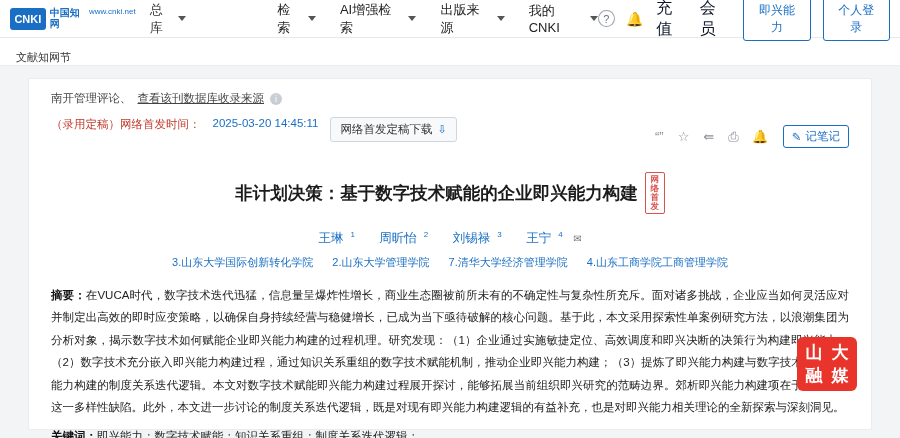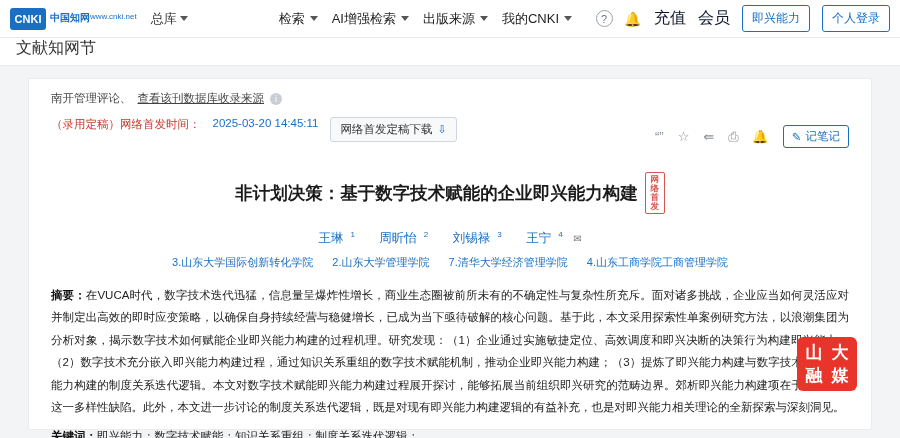--- a/index.html
+++ b/index.html
@@ -31,40 +31,40 @@
     display:flex; align-items:center; justify-content:center;
     letter-spacing: 0px;
   }
   .logo-text { display:flex; line-height:1.05;}
   .logo-cn { font-size: 10px; color:#1a6fc4; font-weight:bold;}
   .logo-url { font-size: 8px; color:#1a6fc4;}
 
   .navsel { display:flex; align-items:center; gap:3px; font-size:13px; color:#333; margin-right:6px;}
   .caret { width:0;height:0;border-left:4px solid transparent;border-right:4px solid transparent;border-top:5px solid #555;display:inline-block;}
 
-  .mainmenu { display:flex; align-items:center; gap:14px; margin-left: 85px;}
+  .mainmenu { display:flex; align-items:center; gap:24px; margin-left: 85px;}
   .mainmenu .mi { display:flex; align-items:center; gap:5px; font-size:13px; color:#222; cursor:pointer;}
 
   .topright { margin-left:auto; display:flex; align-items:center; gap:12px;}
   .circ-icon {
     width:17px;height:17px;border-radius:50%;border:1px solid #9aa3ad;color:#6b7480;
     font-size:11px;display:flex;align-items:center;justify-content:center;
   }
   .bell { font-size:14px; color:#6b7480;}
   .tlink { font-size:16px; color:#0f172a;}
   .btn-outline {
     border:1px solid #1a6fc4; color:#1a6fc4; border-radius:3px;
     padding:4px 9px; font-size:12px; background:#fff;
   }
 
   
   .subbar {
     height: 28px; background:#fff; border-bottom:1px solid #ebebeb;
-    display:flex; align-items:flex-start; padding-left: 16px;
-    font-size: 16px; color:#333;
+    display:flex; align-items:flex-end; padding-left: 16px;
+    font-size: 11px; color:#333;
   }
 
   
   .wrap {
     padding: 12px 28px 0 28px;
   }
   .card {
     background:#fff; border:1px solid #ececec; border-radius:2px;
     padding: 12px 22px 10px 22px; position:relative;
     height: 352px;

